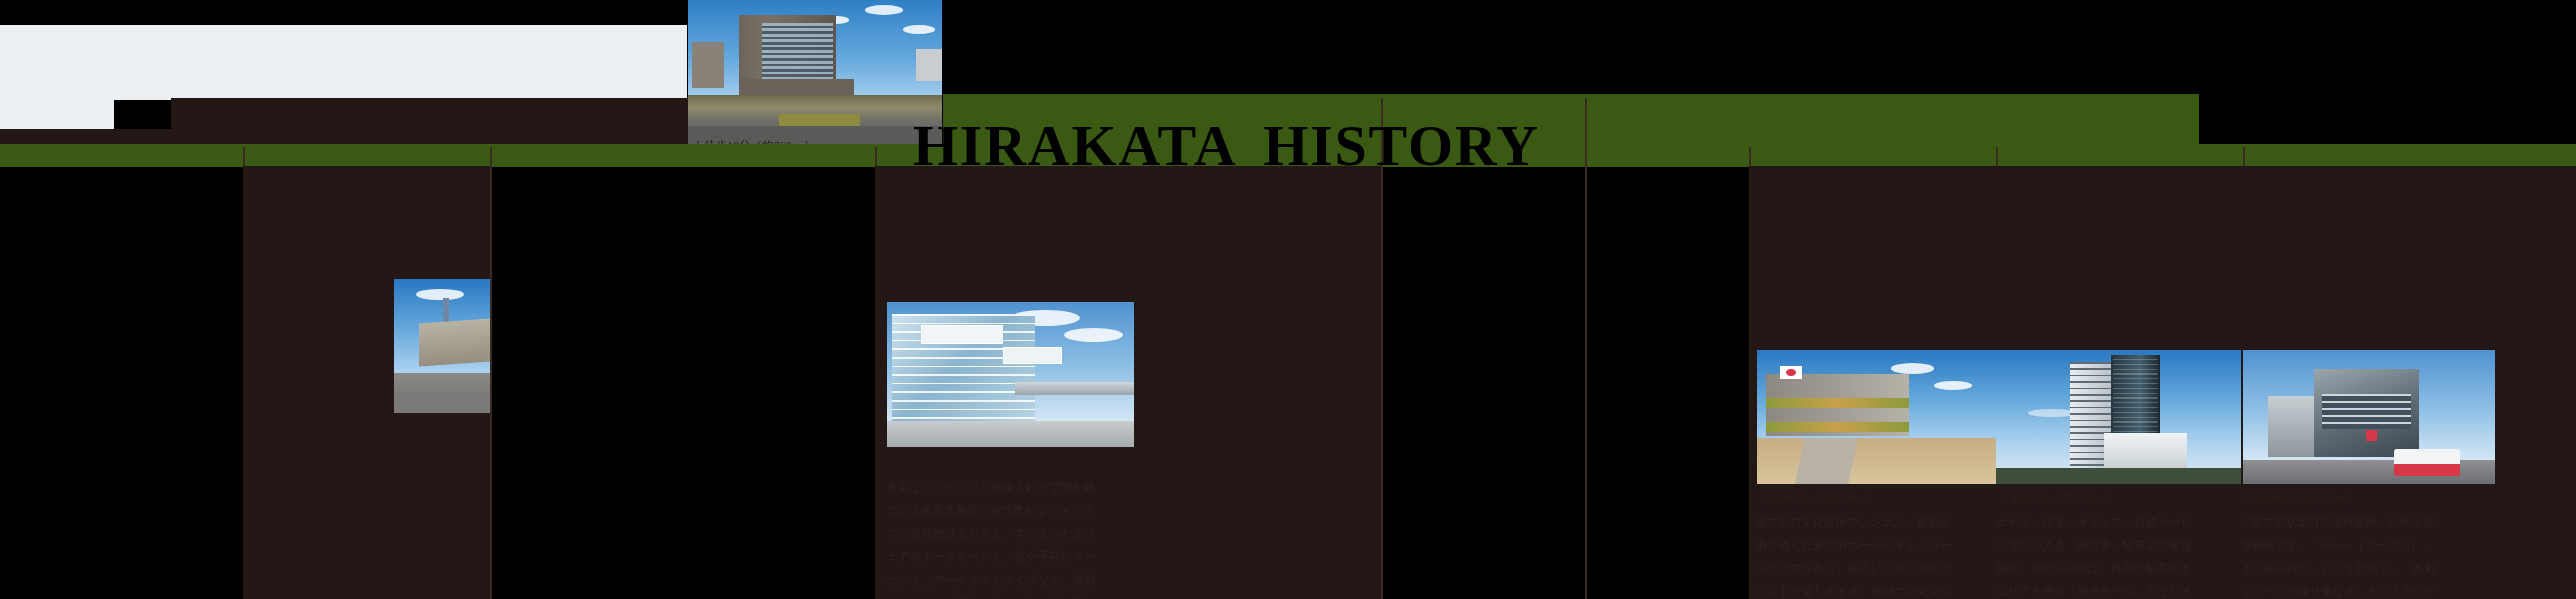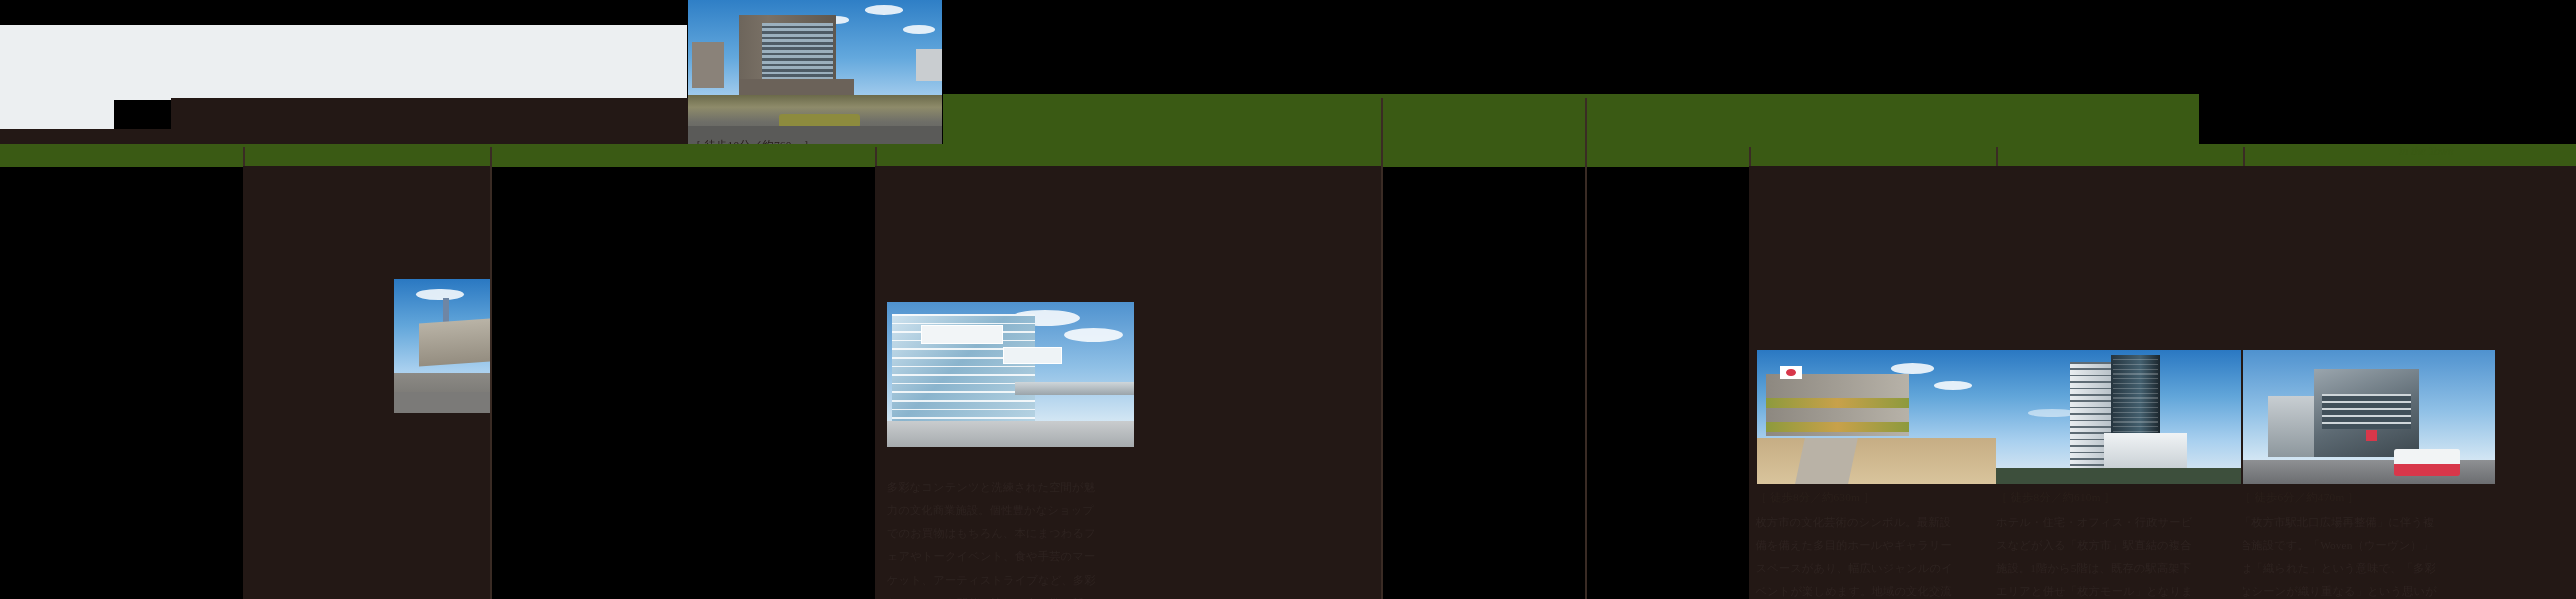--- a/index.html
+++ b/index.html
@@ -292,20 +292,24 @@
       <div class="hedge"></div>
       <div class="road"></div>
     </div>
   </div>
 
   <div class="hero-caption">［ 徒歩10分／約760m ］</div>
 
   <div class="green-band-upper"></div>
   <div class="green-band"></div>
 
+  <div class="title-block">
+    <span class="word">HIRAKATA</span>
+    <span class="word gap">HISTORY</span>
+  </div>
   <div class="title-sub">in the Town</div>
 
   <div class="vrule" style="left:243px;top:147px;height:452px;"></div>
   <div class="vrule" style="left:490px;top:147px;height:452px;"></div>
   <div class="vrule" style="left:875px;top:147px;height:452px;"></div>
   <div class="vrule" style="left:1381px;top:98px;height:501px;"></div>
   <div class="vrule" style="left:1585px;top:98px;height:501px;"></div>
   <div class="vrule" style="left:1749px;top:147px;height:452px;"></div>
   <div class="vrule" style="left:1996px;top:147px;height:452px;"></div>
   <div class="vrule" style="left:2243px;top:147px;height:452px;"></div>

